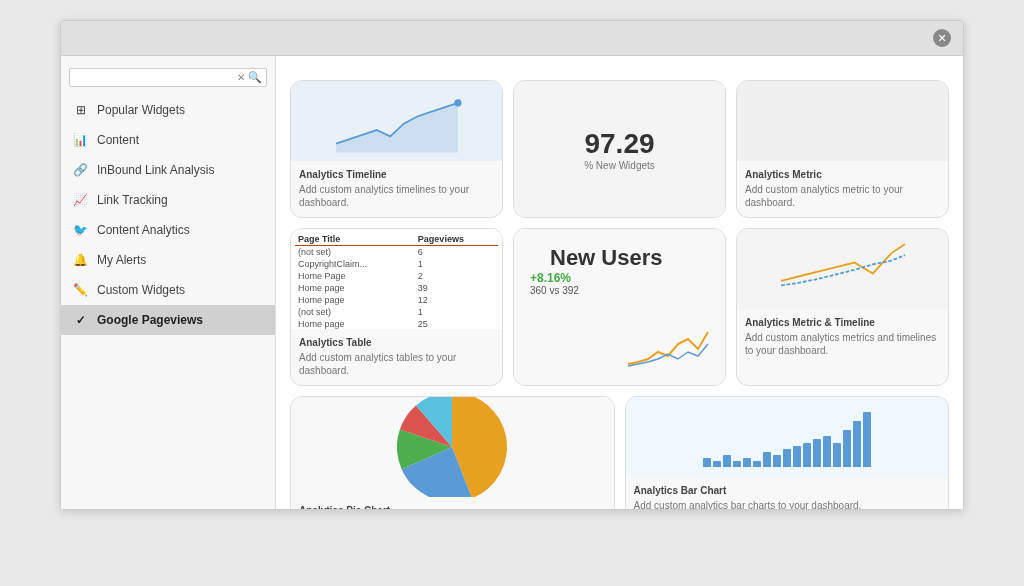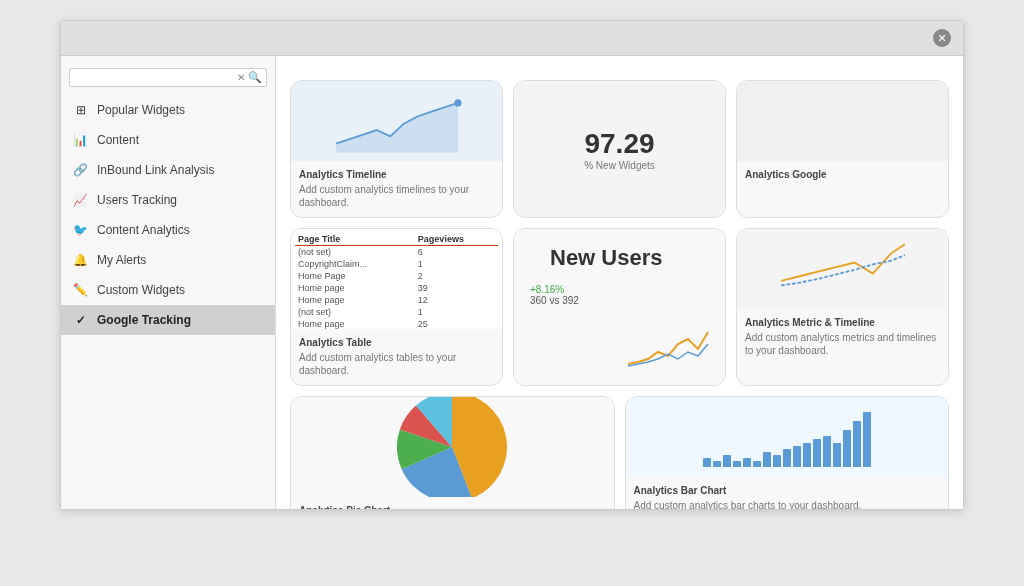--- a/index.html
+++ b/index.html
@@ -243,24 +243,23 @@
       height: 100%;
       position: relative;
     }
     .new-users-title {
       font-size: 22px;
       font-weight: bold;
       color: #333;
       margin-left: 20px;
     }
     .new-users-pct {
-      font-size: 10px;
+      font-size: 12px;
       color: #4a4;
-      font-weight: normal;
-      margin-top: 13px;
+      font-weight: bold;
     }
     .new-users-vs {
       font-size: 10px;
       color: #555;
     }
     .new-users-chart {
       position: absolute;
       right: 4px;
       bottom: 4px;
     }
@@ -330,37 +329,37 @@
             <div class="sidebar-item">
     <div class="sidebar-icon">📊</div>
     <span>Content</span>
   </div>
             <div class="sidebar-item">
     <div class="sidebar-icon">🔗</div>
     <span>InBound Link Analysis</span>
   </div>
             <div class="sidebar-item">
     <div class="sidebar-icon">📈</div>
-    <span>Users Tracking</span>
+    <span>Link Tracking</span>
   </div>
             <div class="sidebar-item">
     <div class="sidebar-icon">🐦</div>
     <span>Content Analytics</span>
   </div>
             <div class="sidebar-item">
     <div class="sidebar-icon">🔔</div>
     <span>My Alerts</span>
   </div>
             <div class="sidebar-item">
     <div class="sidebar-icon">✏️</div>
     <span>Custom Widgets</span>
   </div>
             <div class="sidebar-item active">
     <div class="sidebar-icon">✓</div>
-    <span>Google Tracking</span>
+    <span>Google Pageviews</span>
   </div>
           </div>
       </div>
 
       <div class="main-content">
         <div class="section-title"></div>
         <div class="widgets-grid" id="widgets-grid">
             <div class="widgets-row">
               <div class="widget-card">
                 <div class="widget-preview timeline-preview">
@@ -379,21 +378,22 @@
                 <div class="widget-preview" style="flex-direction:column; height:100%; min-height:130px; background:#f4f4f4;">
         <div class="metric-preview">
           <div class="metric-big">97.29</div>
           <div class="metric-sub">% New Widgets</div>
         </div>
       </div>
               </div>
               <div class="widget-card">
                 <div class="widget-preview" style="background:#f0f0f0; height:80px;"></div>
                 <div class="widget-info">
-        <div class="widget-info-title">Analytics Google</div>
+        <div class="widget-info-title">Analytics Metric</div>
+        <div class="widget-info-desc">Add custom analytics metric to your dashboard.</div>
       </div>
               </div>
             </div>
             <div class="widgets-row">
               <div class="widget-card">
                 <div class="widget-preview" style="background:#fff; height:100px; align-items:flex-start; padding:0;">
         <div class="table-preview">
                     <table>
                       <thead>
                         <tr>

